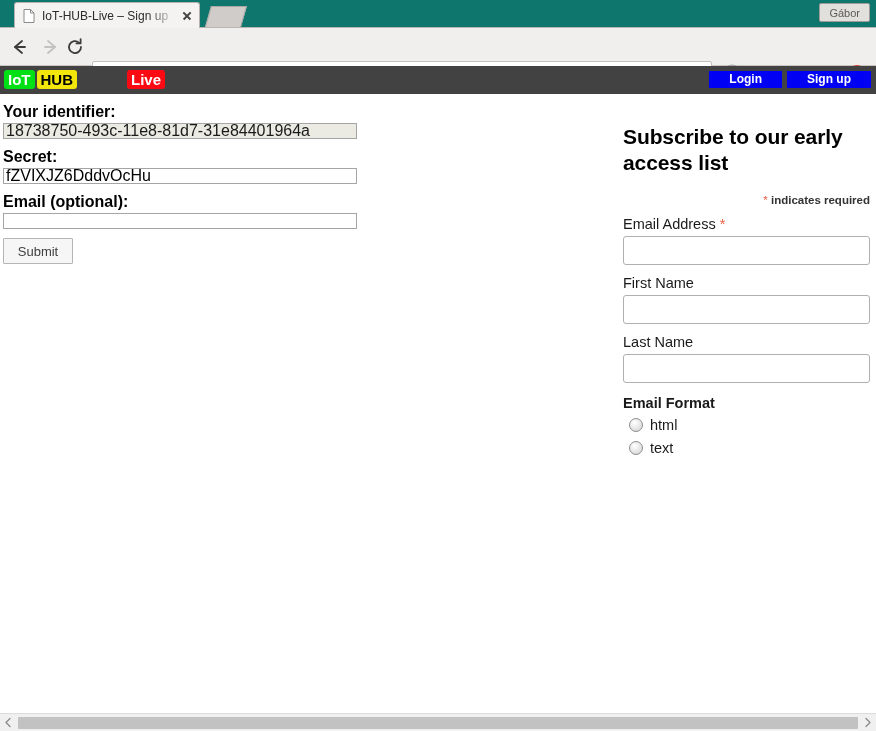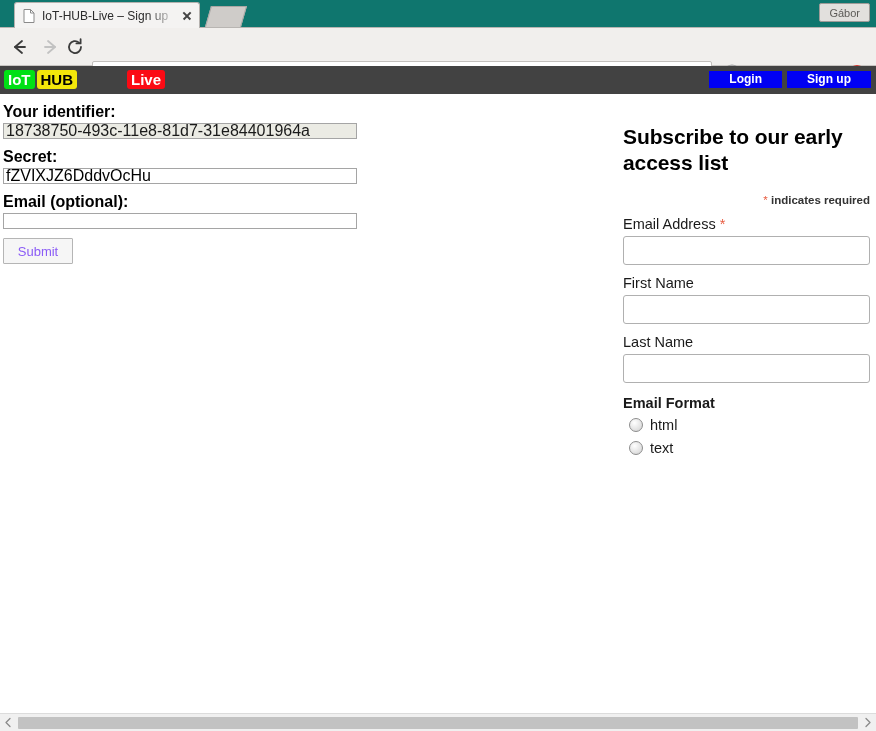--- a/index.html
+++ b/index.html
@@ -229,21 +229,21 @@
   .text-input.readonly { background: #ebebe4; color: #1a1a1a; }
   .submit-btn {
     display: block;
     margin-top: 5px;
     width: 70px;
     height: 26px;
     background: #f6f6f6;
     border: 1px solid #b5b5b5;
     font-family: "Liberation Sans", sans-serif;
     font-size: 13px;
-    color: #8b5cf6;
+    color: #404040;
     border-radius: 1px;
   }
 
   
   .subscribe {
     position: absolute;
     left: 623px; top: 58px;
     width: 247px;
   }
   .subscribe-title {

